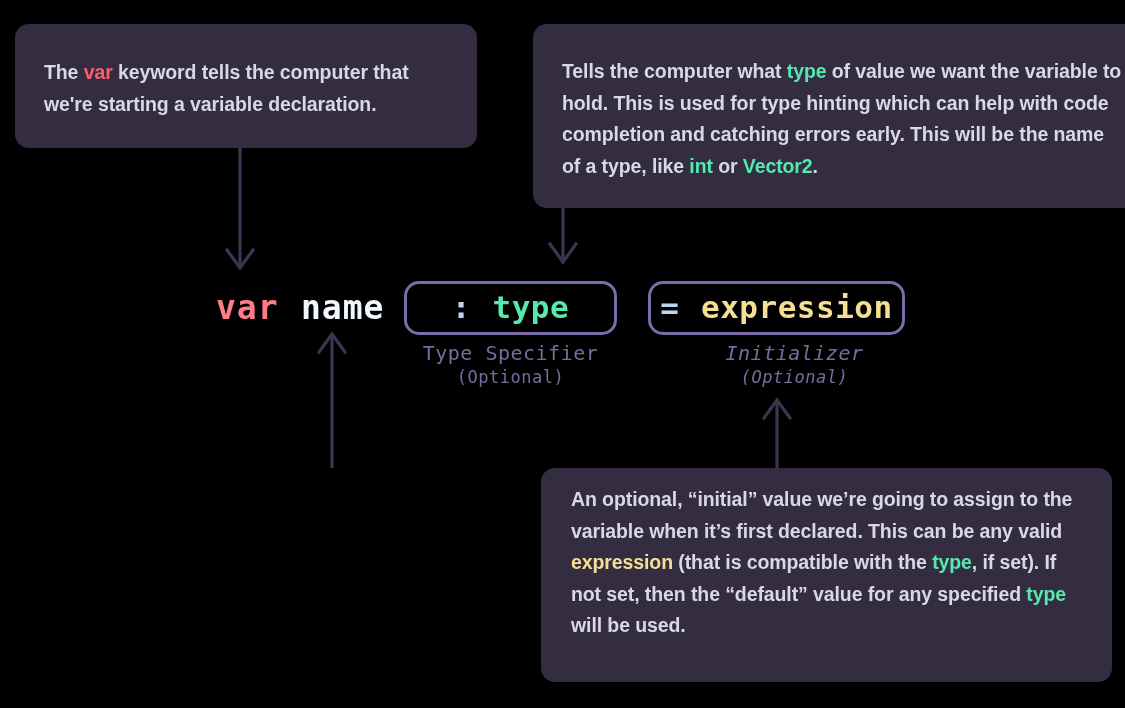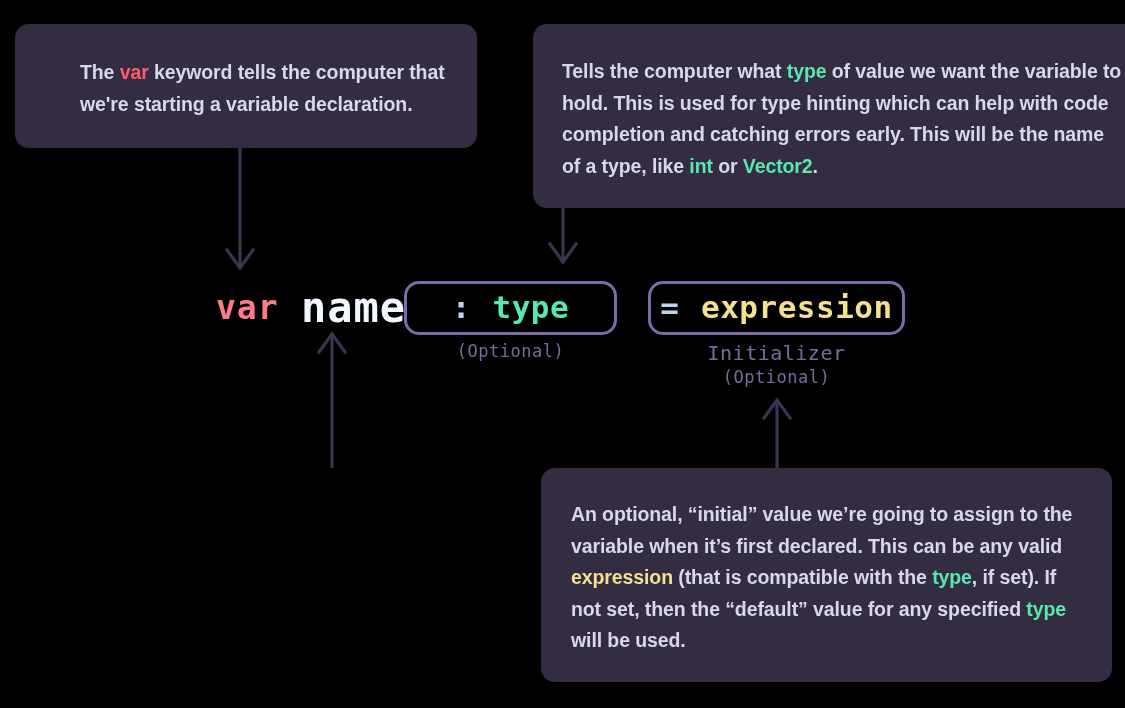--- a/index.html
+++ b/index.html
@@ -26,31 +26,31 @@
     border-radius: 14px;
     color: #d7d8ea;
     font-family: "Liberation Sans", sans-serif;
     font-weight: bold;
     font-size: 19.5px;
     line-height: 31.5px;
     letter-spacing: -0.1px;
   }
   .callout .inner { padding: 0; }
 
-  #callout-var      { left: 15px;  top: 24px;  width: 462px; height: 124px; padding-left: 36px; }
+  #callout-var      { left: 15px;  top: 24px;  width: 462px; height: 124px; }
   #callout-var .inner    { padding: 33px 28px 0 29px; }
 
   #callout-type     { left: 493px; top: 24px;  width: 619px; height: 184px; margin-left: 40px; }
   #callout-type .inner   { padding: 32px 30px 0 29px; }
 
   #callout-name     { left: 15px;  top: 468px; width: 507px; height: 184px; }
   #callout-name .inner   { padding: 31px 30px 0 30px; }
 
   #callout-expr     { left: 541px; top: 468px; width: 571px; height: 214px; }
-  #callout-expr .inner   { padding: 31px 30px 0 30px; }
+  #callout-expr .inner   { padding: 16px 30px 0 30px; }
 
   
   .t-red   { color: #ff5c6c; }
   .t-green { color: #55e9ae; }
   .t-yellow{ color: #f5df92; }
 
   
   .arrow { position: absolute; }
   .arrow svg { display: block; overflow: visible; }
 
@@ -70,21 +70,21 @@
     left: 216px; top: 0px;
     font-size: 33px;
     line-height: 64px;
     font-weight: bold;
     color: #ff7b86;
     letter-spacing: 1px;
   }
   .kw-name {
     position: absolute;
     left: 301px; top: 0px;
-    font-size: 42px;
+    font-size: 33px;
     line-height: 64px;
     font-weight: bold;
     color: #f2f6ff;
     letter-spacing: 1px;
   }
 
   .pill {
     position: absolute;
     border: 3px solid #7d6ca9;
     border-radius: 15px;
@@ -121,21 +121,21 @@
   .caption {
     position: absolute;
     text-align: center;
     color: #7a6b9e;
     font-family: "DejaVu Sans Mono", "Liberation Mono", monospace;
   }
   .caption .cap-title { font-size: 20px; line-height: 26px; letter-spacing: 0.5px; }
   .caption .cap-sub   { font-size: 17px; line-height: 22px; letter-spacing: 0.5px; }
 
   #caption-type { left: 404px; top: 340px; width: 213px; }
-  #caption-init { left: 648px; top: 340px; width: 257px; }
+  #caption-init { left: 666px; top: 340px; width: 257px; font-style: italic; }
 </style>
 </head>
 <body>
 
 <div id="stage">
 
   <div class="callout" id="callout-var">
     <div class="inner">
       <span>The </span><span class="t-red">var</span><span> keyword tells the computer that we're starting a variable declaration.</span>
     </div>
@@ -191,20 +191,21 @@
     <span class="mono op">:</span>
     <span class="mono val val-type">type</span>
   </div>
 
   <div class="pill" id="pill-init">
     <span class="mono op">=</span>
     <span class="mono val val-expr">expression</span>
   </div>
 
   <div class="caption" id="caption-type">
+    <div class="cap-title">Type Specifier</div>
     <div class="cap-sub">(Optional)</div>
   </div>
 
   <div class="caption" id="caption-init">
     <div class="cap-title">Initializer</div>
     <div class="cap-sub">(Optional)</div>
   </div>
 
 </div>
 

